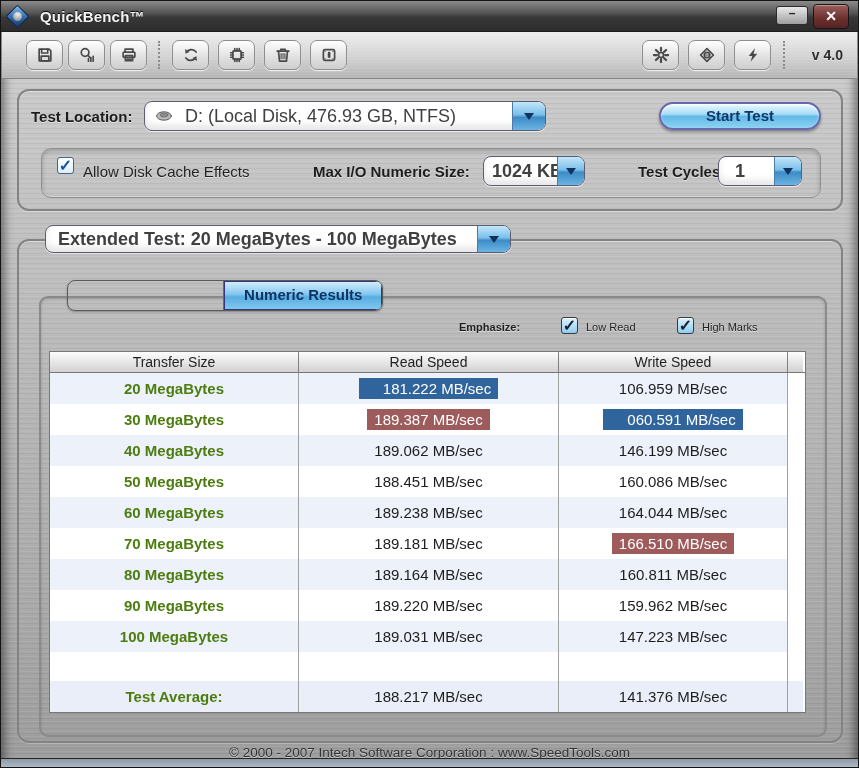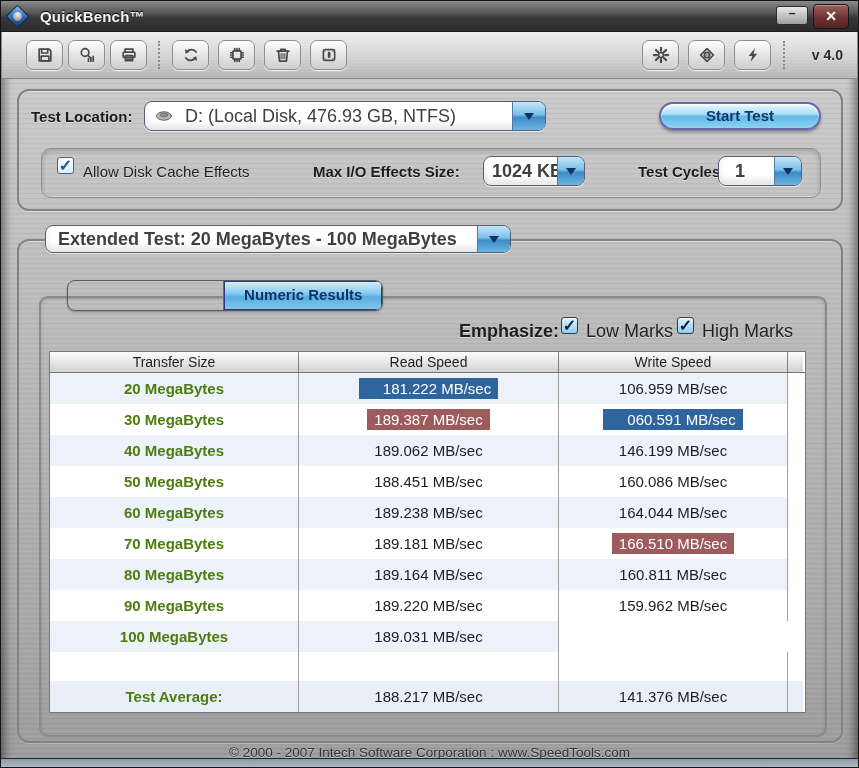--- a/index.html
+++ b/index.html
@@ -66,21 +66,21 @@
   .cb-blue{background:linear-gradient(180deg,#dff2fd,#8fccf1);border:1px solid #3a3a3a;color:#101e30;font-size:16px;line-height:15px;
     box-shadow:inset 0 1px 0 #fff;}
   
   .tabs{position:absolute;left:66px;top:279px;height:29px;display:flex;border-radius:8px;overflow:hidden;border:1px solid #5a5a5a;
     box-shadow:0 1px 2px rgba(0,0,0,.3);}
   .tab{padding:0 20px;font-size:15px;font-weight:bold;line-height:27px;white-space:nowrap;}
   .tab.inactive{background:linear-gradient(180deg,#fdfdfd,#d6d6d6);color:#333;margin-top:40px;}
   .tab.active{background:linear-gradient(180deg,#d6effc,#86c7ee 45%,#57ade1 55%,#83caf0);color:#0e3464;
     box-shadow:inset 0 0 0 1px #36367c;border-left:1px solid #6a6a6a;}
   
-  .emph-lbl{position:absolute;font-size:18px;font-weight:bold;color:#1e1e1e;text-shadow:0 1px 0 rgba(255,255,255,.5);white-space:nowrap;}
+  .emph-lbl{position:absolute;font-size:11px;font-weight:bold;color:#1e1e1e;text-shadow:0 1px 0 rgba(255,255,255,.5);white-space:nowrap;}
   
   .rtable{position:absolute;left:48px;top:350px;width:757px;border:1px solid #777;box-sizing:border-box;background:#fff;}
   .thead,.trow{display:grid;grid-template-columns:249px 260px 229px 15px;}
   .thead{height:20px;border-bottom:1px solid #777;}
   .thead .hc{background:linear-gradient(180deg,#fdfdfd,#d1d1d1);border-right:1px solid #808080;font-size:14px;color:#1f1f1f;
     display:flex;align-items:center;justify-content:center;}
   .thead .hc:last-child{border-right:none;}
   .trow{height:31px;}
   .trow .c{display:flex;align-items:center;justify-content:center;border-right:1px solid #a0a0a0;font-size:15px;color:#1d1d1d;background:#fff;}
   .trow .c:last-child{border-right:none;background:#fff;}
@@ -204,21 +204,21 @@
       </span>
   </div>
 
   <div class="start-btn">Start Test</div>
 
   <div class="innerbox"></div>
 
   <span class="cb cb-white" style="left:56px;top:156px">✓</span>
   <span class="lbl" style="left:82px;top:162px;font-weight:normal;color:#222">Allow Disk Cache Effects</span>
 
-  <span class="lbl" style="left:312px;top:162px">Max I/O Effects Size:</span>
+  <span class="lbl" style="left:312px;top:162px">Max I/O Numeric Size:</span>
   <div class="dropdown" style="left:482px;top:155px;width:102px;height:30px">
     <span class="dd-text bold" style="padding-left:8px">1024 KB</span>
     <span class="dd-arrow" style="width:26px">
         <span class="tri"></span>
       </span>
   </div>
 
   <span class="lbl" style="left:637px;top:162px">Test Cycles:</span>
   <div class="dropdown" style="left:717px;top:155px;width:84px;height:30px">
     <span class="dd-text bold" style="padding-left:16px">1</span>
@@ -238,21 +238,21 @@
 
   <div class="tabpanel"></div>
 
   <div class="tabs">
     <div class="tab inactive">Graphic Results</div>
     <div class="tab active">Numeric Results</div>
   </div>
 
   <span class="emph-lbl" style="left:458px;top:320px">Emphasize:</span>
   <span class="cb cb-blue" style="left:560px;top:316px">✓</span>
-  <span class="emph-lbl" style="left:585px;top:320px;font-weight:normal">Low Marks</span>
+  <span class="emph-lbl" style="left:585px;top:320px;font-weight:normal">Low Read</span>
   <span class="cb cb-blue" style="left:676px;top:316px">✓</span>
   <span class="emph-lbl" style="left:701px;top:320px;font-weight:normal">High Marks</span>
 
   <div class="rtable">
     <div class="thead">
       <div class="hc">Transfer Size</div>
       <div class="hc">Read Speed</div>
       <div class="hc">Write Speed</div>
       <div class="hc"></div>
     </div>
@@ -309,20 +309,21 @@
         </div>
         <div class="trow">
           <div class="c size">90 MegaBytes</div>
           <div class="c">189.220 MB/sec</div>
           <div class="c">159.962 MB/sec</div>
           <div class="c sc"></div>
         </div>
         <div class="trow alt">
           <div class="c size">100 MegaBytes</div>
           <div class="c">189.031 MB/sec</div>
+          <div class="c">147.223 MB/sec</div>
           <div class="c sc"></div>
         </div>
       </div>
     <div class="trow empty">
       <div class="c size"></div>
         <div class="c"></div>
         <div class="c"></div>
         <div class="c sc"></div>
     </div>
     <div class="trow avg">

